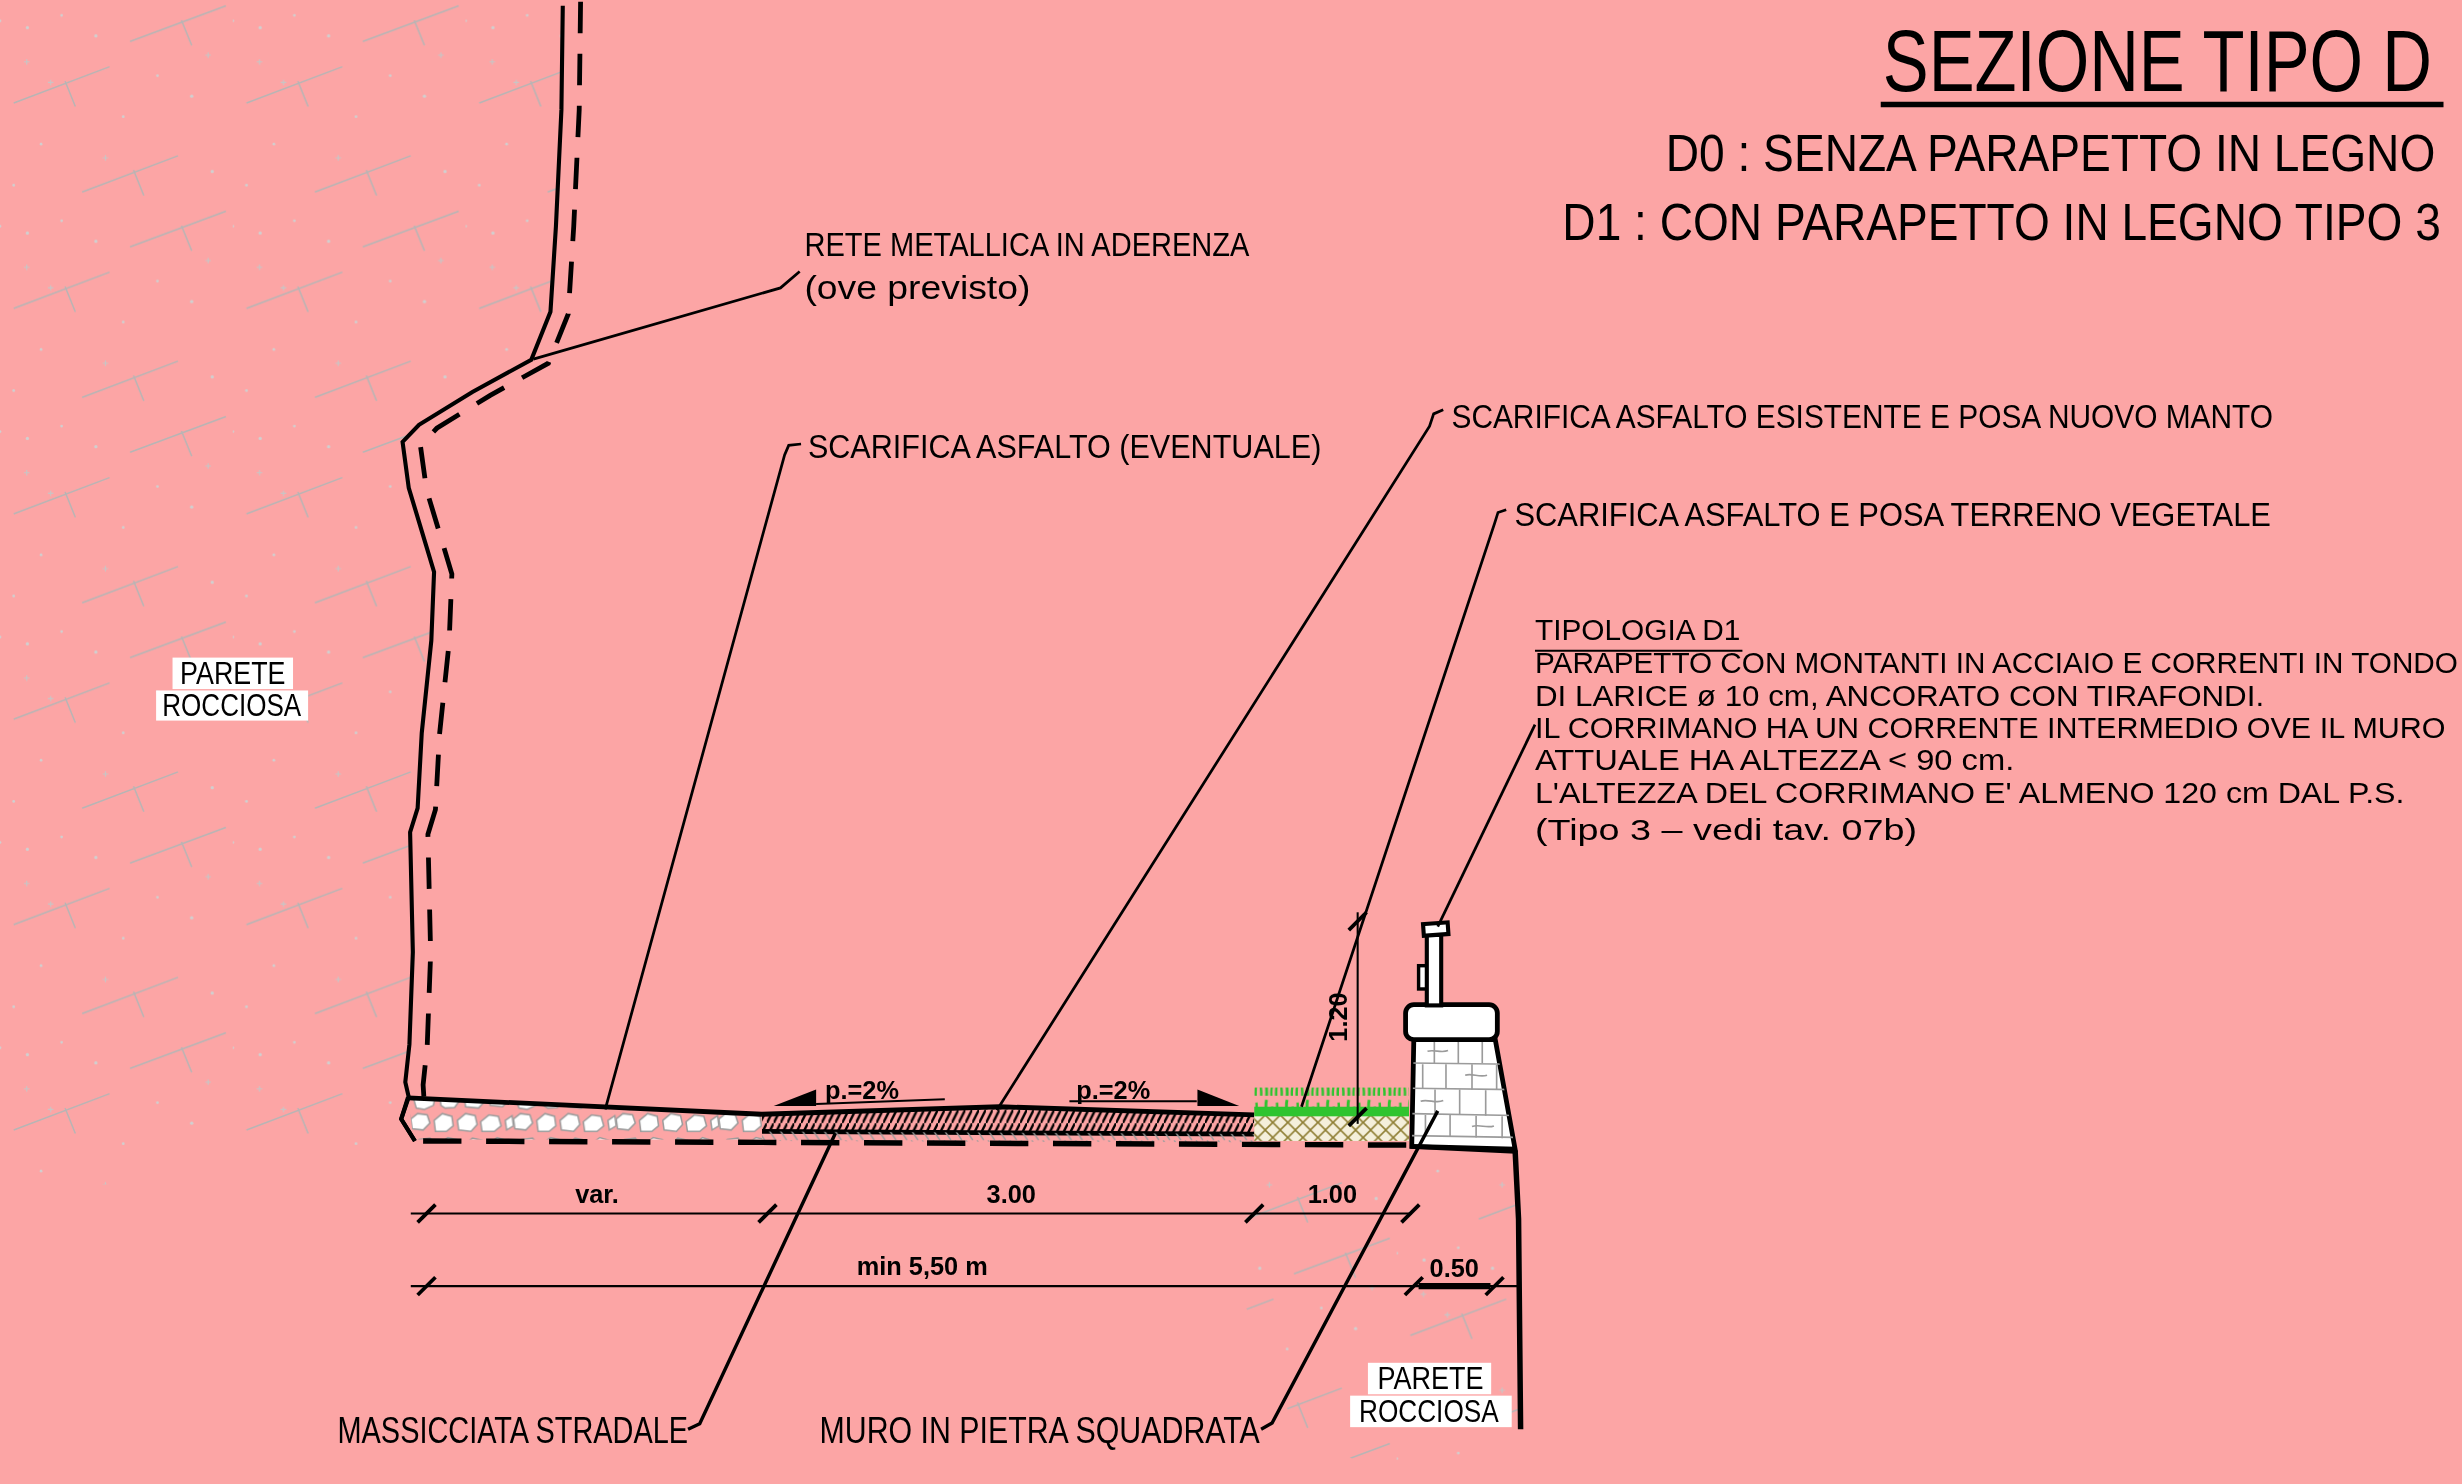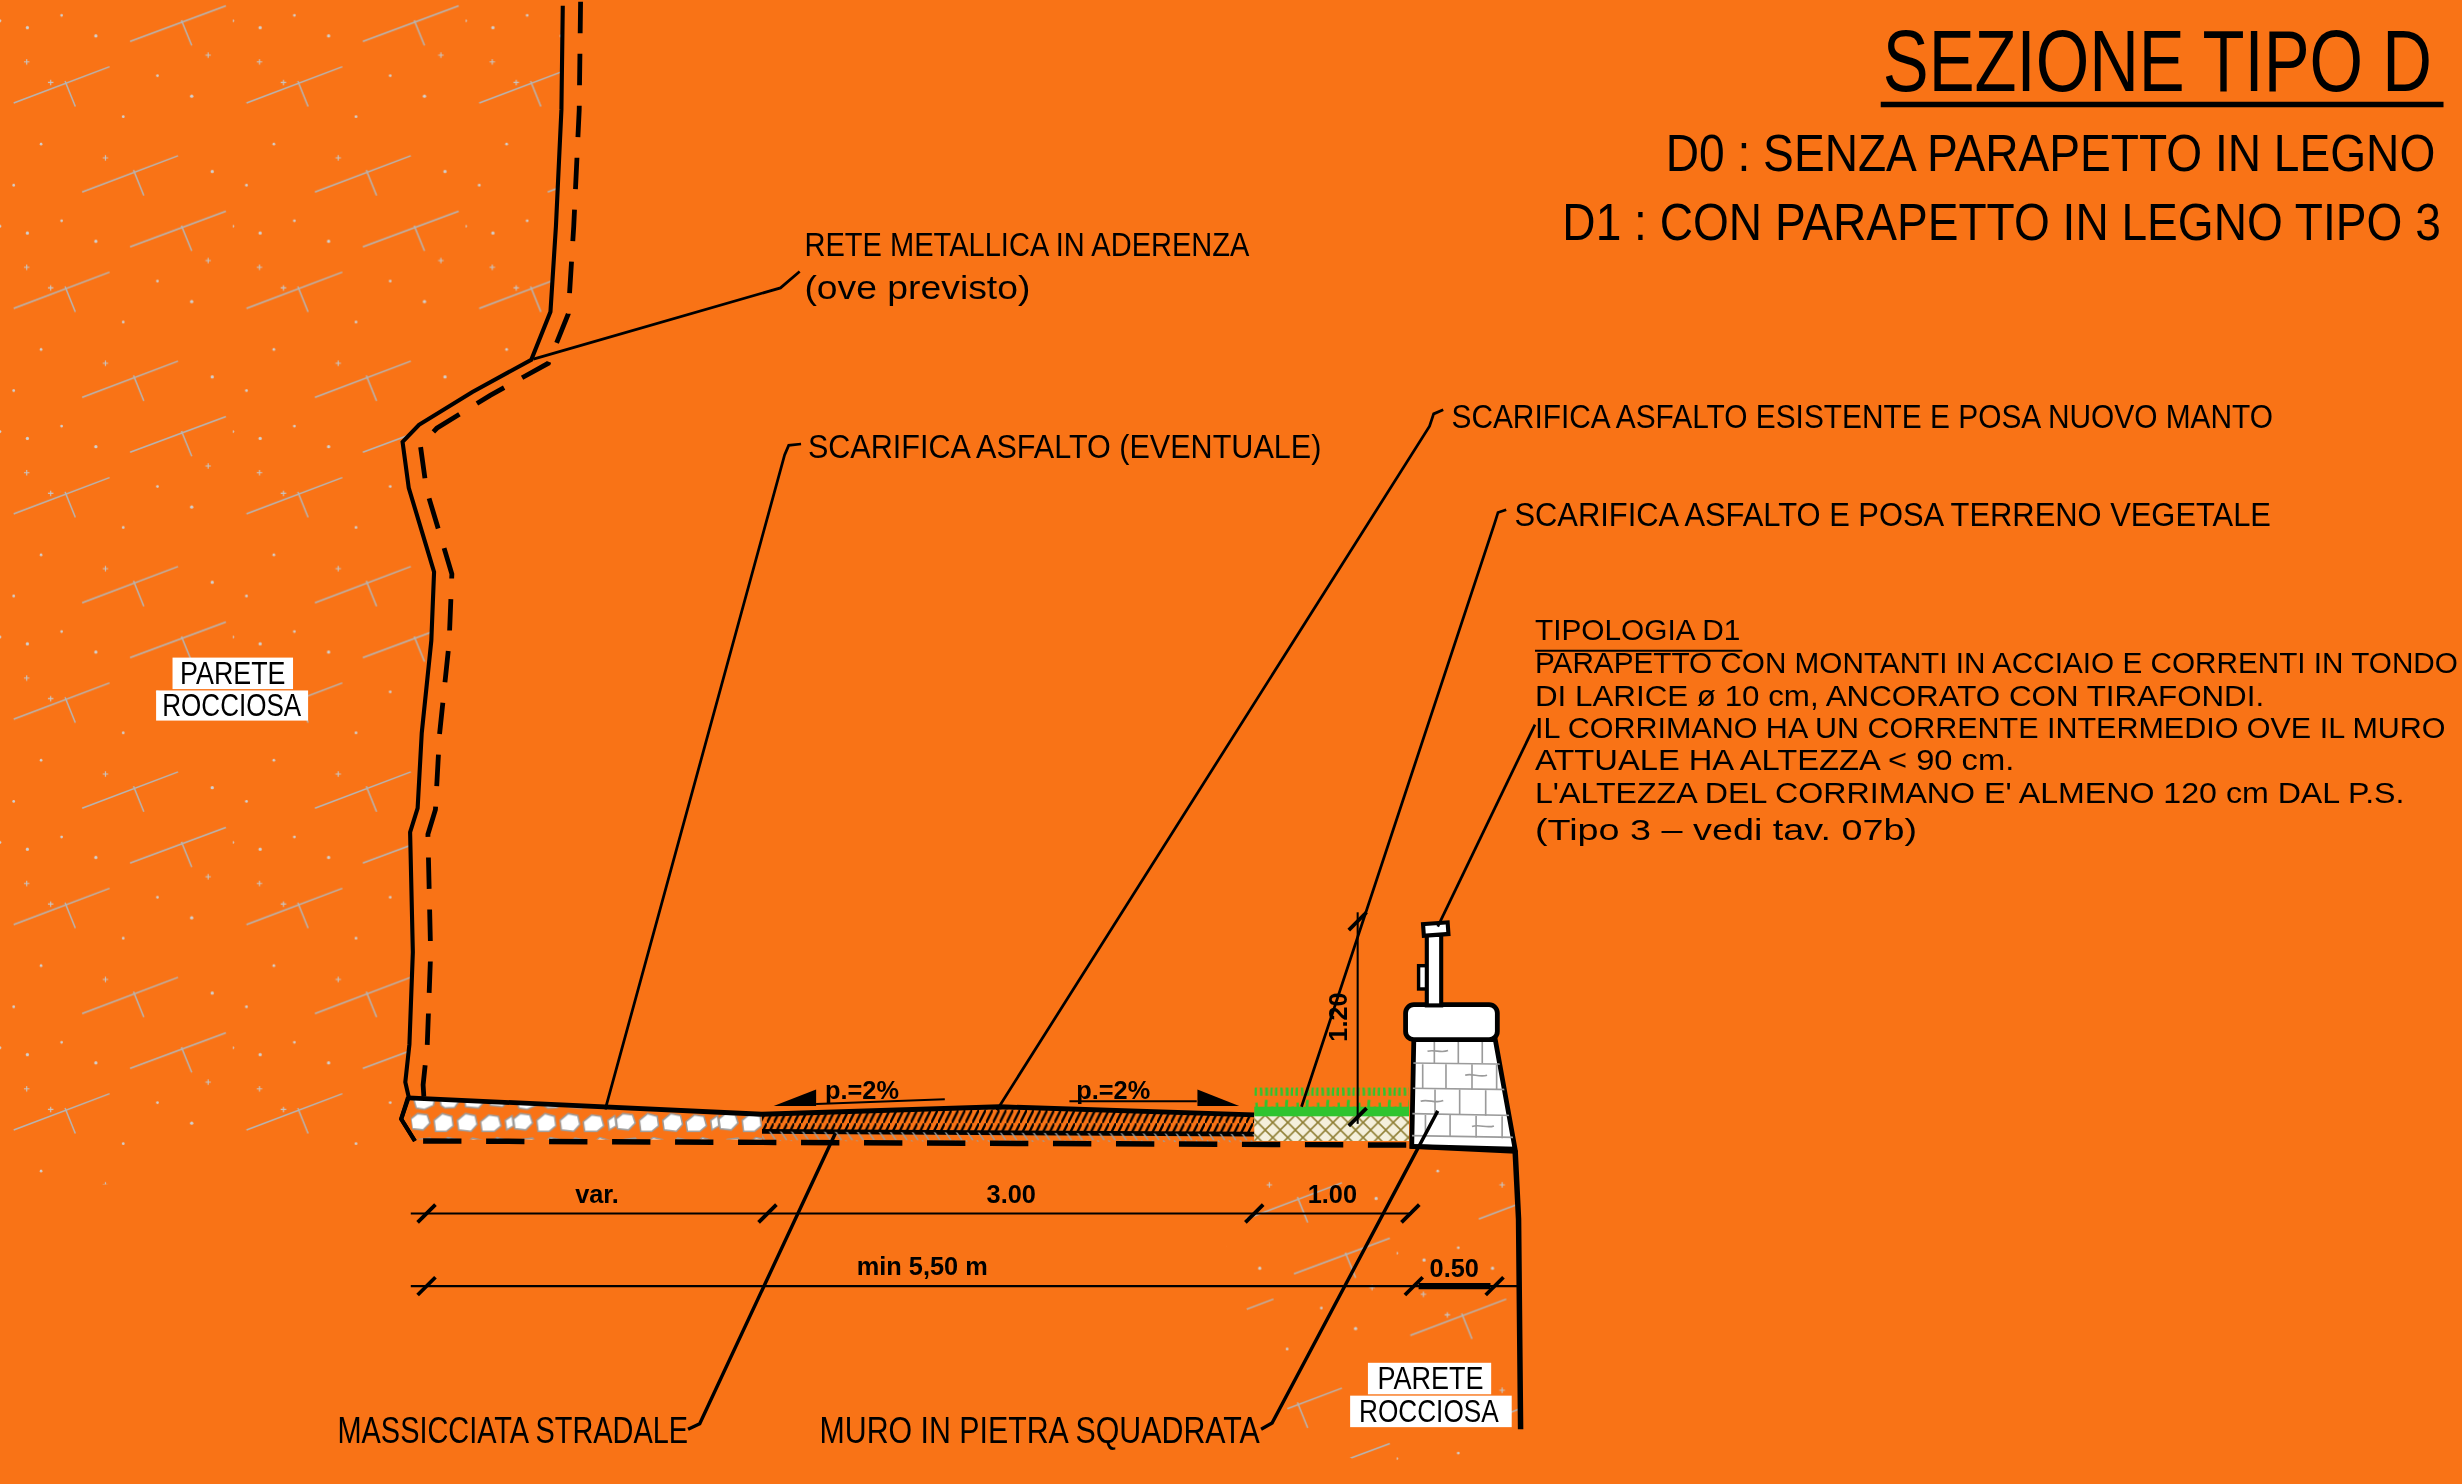--- a/index.html
+++ b/index.html
@@ -1,16 +1,16 @@
 <!DOCTYPE html>
 <html style="font-size:11px"><head>
 <meta charset="utf-8">
 <style>
   html,body{margin:0;padding:0;background:#ffffff;}
-  #stage{width:2462px;height:1485px;position:relative;background:#f97316;}
+  #stage{width:2462px;height:1485px;position:relative;background:#fca5a5;}
   svg{display:block;}
   svg text{font-family:"Liberation Sans", sans-serif;fill:#000000;}
   .title{font-size:128px;}
   .subtitle{font-size:76px;}
   .ann{font-size:48px;}
   .note{font-size:44px;}
   .lbl{font-size:55px;}
   .side{font-size:46px;}
   .dim{font-size:37px;font-weight:bold;}
 </style>

